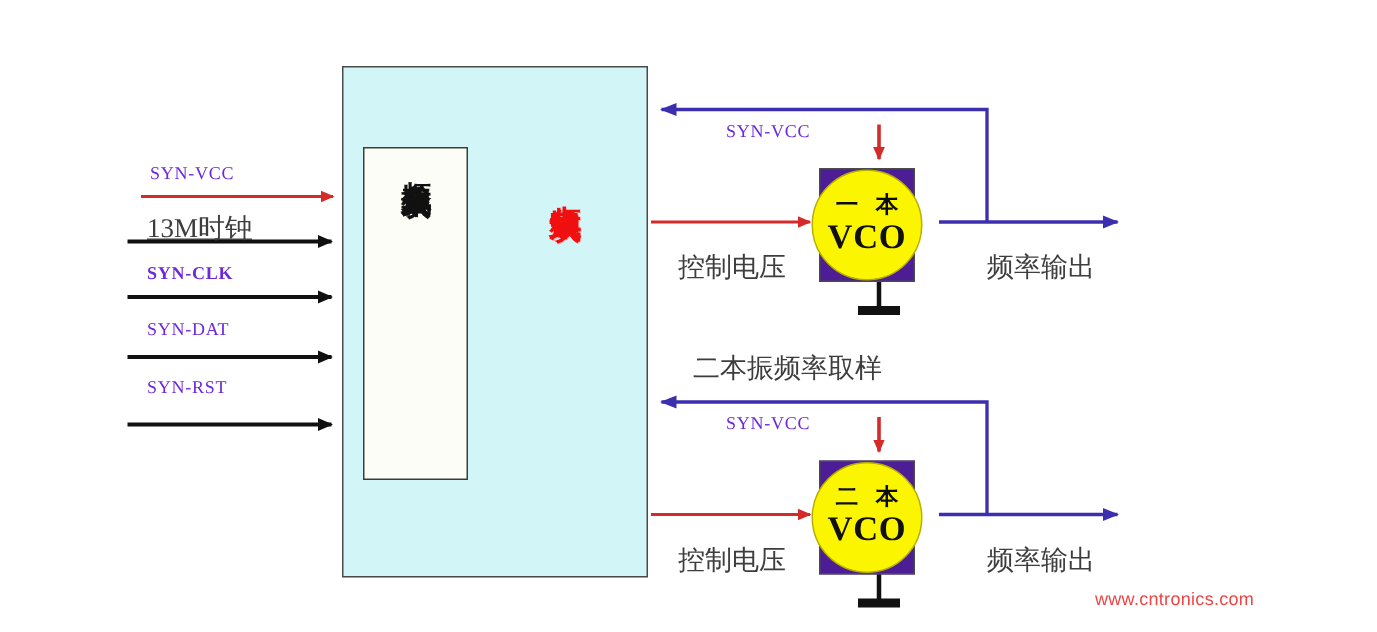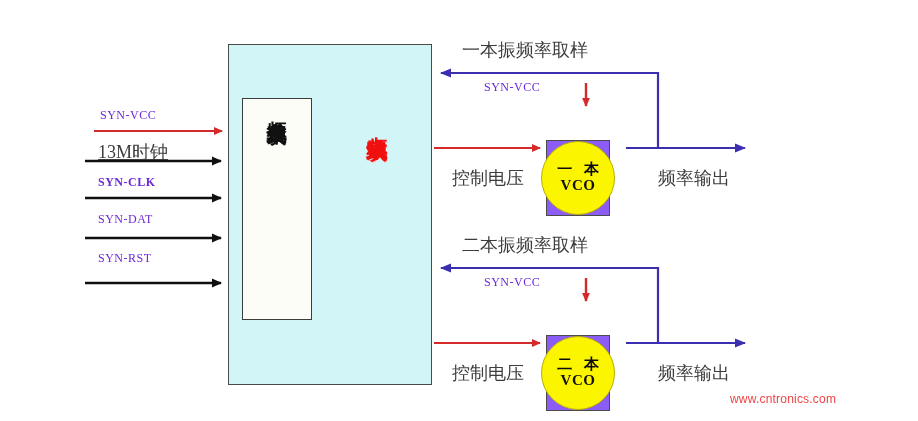--- a/index.html
+++ b/index.html
@@ -84,24 +84,23 @@
     line-height: 1.05;
     color: #f01010;
     letter-spacing: 1px;
     text-shadow: 0.5px 0.5px 0 #fdbcbc;
   }
   
   .vco-box {
     position: absolute;
     width: 64px;
     height: 76px;
-    background: #8b5cf6;
+    background: #4c1d95;
     border: 1px solid #4b4b4b;
     box-sizing: border-box;
-    margin-top: 28px;
   }
   .vco-circle {
     position: absolute;
     left: 50%;
     top: 50%;
     transform: translate(-50%, -50%);
     width: 74px;
     height: 74px;
     border-radius: 50%;
     background: #fcf500;
@@ -115,21 +114,21 @@
   .vco-top {
     font-size: 15px;
     font-weight: 700;
     color: #0c0c0c;
     letter-spacing: 4px;
     text-indent: 4px;
     line-height: 1.05;
     font-family: "Liberation Serif", "DejaVu Serif", serif;
   }
   .vco-bot {
-    font-size: 15px;
+    font-size: 23px;
     font-weight: 700;
     color: #111111;
     letter-spacing: 0.5px;
     line-height: 1.05;
     font-family: "Liberation Serif", "DejaVu Serif", serif;
   }
   #watermark {
     position: absolute;
     left: 730px;
     top: 392px;
@@ -214,21 +213,20 @@
   <div class="lbl lbl-en" style="left:98px; top:212px;">SYN-DAT</div>
   <div class="lbl lbl-en" style="left:98px; top:251px;">SYN-RST</div>
 
   <div id="if-block">
     <div id="synth-block" style="left:13px; top:53px;">
       <div class="vtext" id="synth-label">频率合成集块</div>
     </div>
   </div>
   <div class="vtext" id="if-label">中频集成块</div>
 
-  <div class="lbl lbl-cn" style="left:462px; top:38px;">一本振频率取样</div>
   <div class="lbl lbl-en" style="left:484px; top:80px;">SYN-VCC</div>
   <div class="vco-box" style="left:546px; top:112px;">
     <div class="vco-circle">
       <div class="vco-top">一 本</div>
       <div class="vco-bot">VCO</div>
     </div>
   </div>
   <div class="lbl lbl-cn" style="left:452px; top:166px;">控制电压</div>
   <div class="lbl lbl-cn" style="left:658px; top:166px;">频率输出</div>
 

